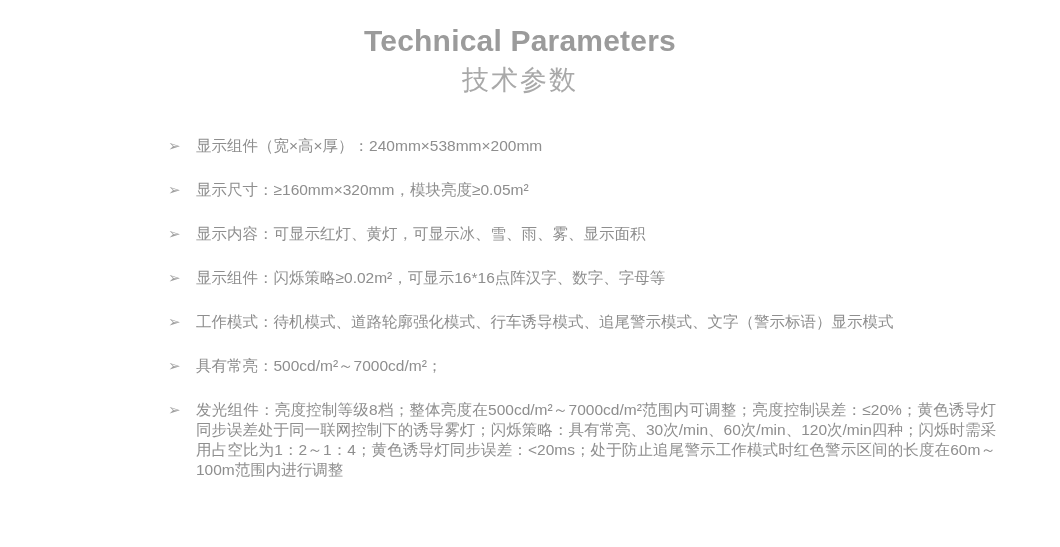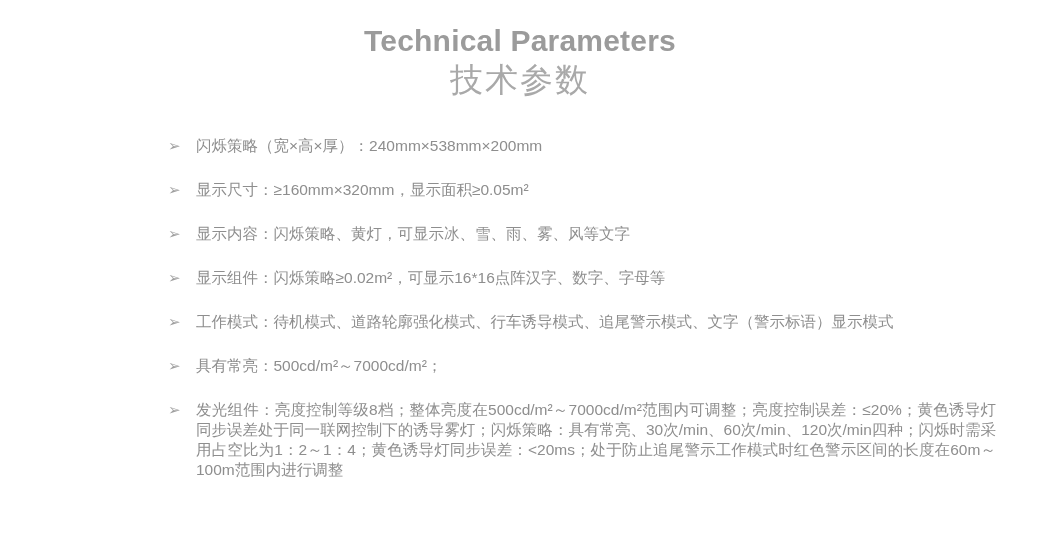--- a/index.html
+++ b/index.html
@@ -30,21 +30,21 @@
   }
   .title-en {
     font-size: 30px;
     font-weight: bold;
     color: #9b9b9b;
     letter-spacing: 0.2px;
     line-height: 38px;
     margin: 0;
   }
   .title-cn {
-    font-size: 33px;
+    font-size: 27px;
     font-weight: normal;
     color: #a9a9a9;
     letter-spacing: 2px;
     line-height: 36px;
     margin: 2px 0 0 0;
   }
 
   
   .spec-list {
     margin: 0;
@@ -90,29 +90,29 @@
 <div class="page">
 
   <div class="heading">
     <h1 class="title-en">Technical Parameters</h1>
     <h2 class="title-cn">技术参数</h2>
   </div>
 
   <ul class="spec-list">
     <li class="spec-item">
       <span class="spec-bullet">➢</span>
-      <span class="spec-text">闪烁策略（宽×高×厚）：240mm×538mm×200mm</span>
+      <span class="spec-text">显示组件（宽×高×厚）：240mm×538mm×200mm</span>
     </li>
     <li class="spec-item">
       <span class="spec-bullet">➢</span>
-      <span class="spec-text">显示尺寸：≥160mm×320mm，显示面积≥0.05m²</span>
+      <span class="spec-text">显示尺寸：≥160mm×320mm，模块亮度≥0.05m²</span>
     </li>
     <li class="spec-item">
       <span class="spec-bullet">➢</span>
-      <span class="spec-text">显示内容：闪烁策略、黄灯，可显示冰、雪、雨、雾、风等文字</span>
+      <span class="spec-text">显示内容：可显示红灯、黄灯，可显示冰、雪、雨、雾、显示面积</span>
     </li>
     <li class="spec-item">
       <span class="spec-bullet">➢</span>
       <span class="spec-text">显示组件：闪烁策略≥0.02m²，可显示16*16点阵汉字、数字、字母等</span>
     </li>
     <li class="spec-item wide">
       <span class="spec-bullet">➢</span>
       <span class="spec-text">工作模式：待机模式、道路轮廓强化模式、行车诱导模式、追尾警示模式、文字（警示标语）显示模式</span>
     </li>
     <li class="spec-item">

